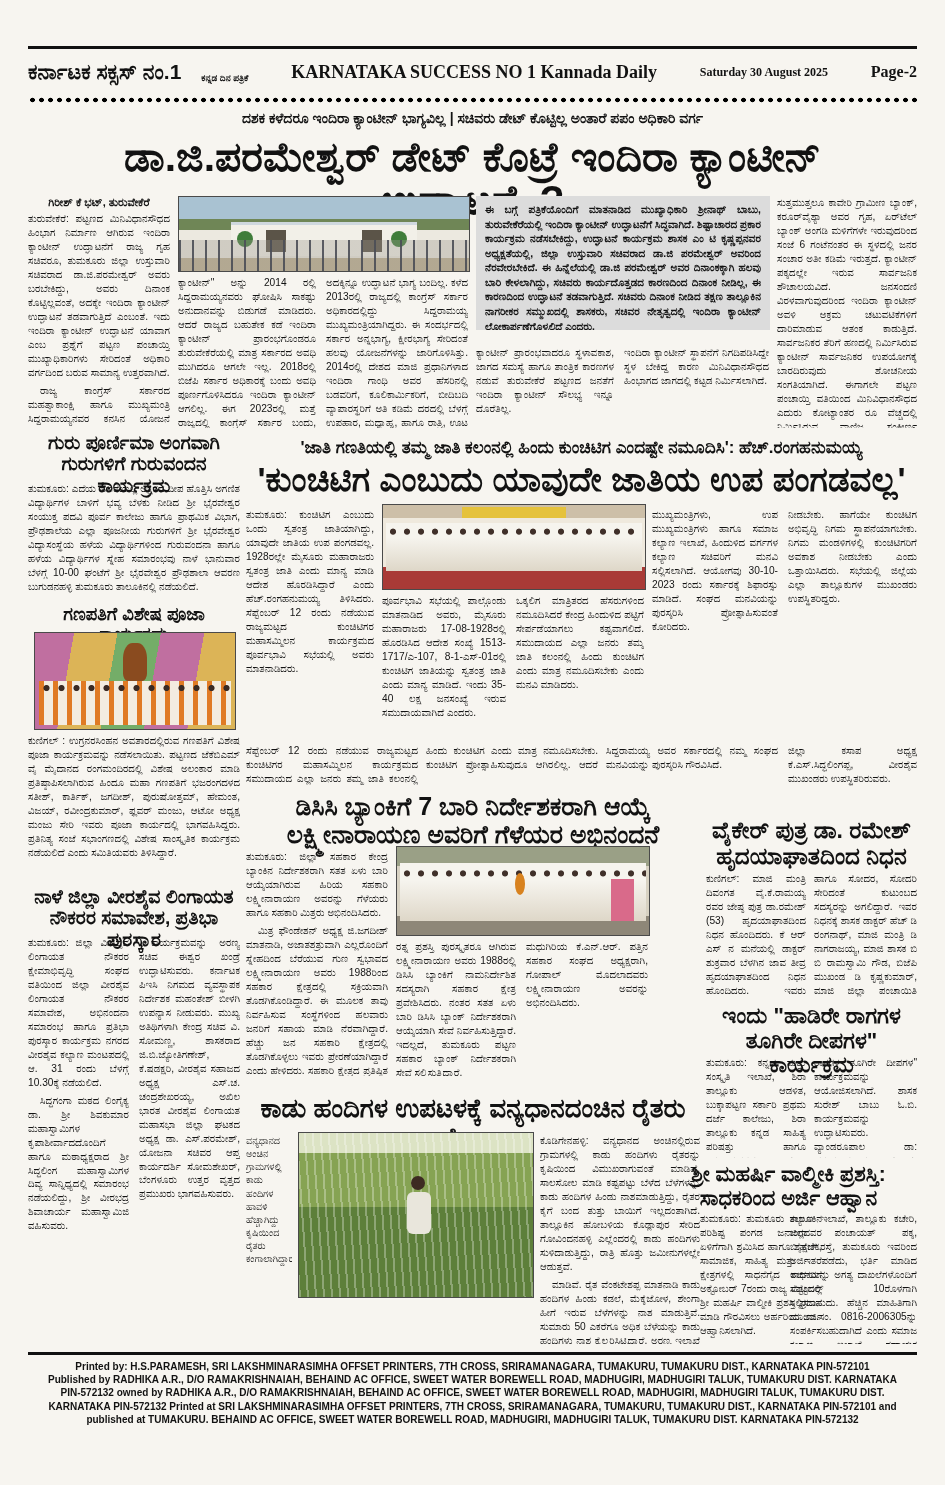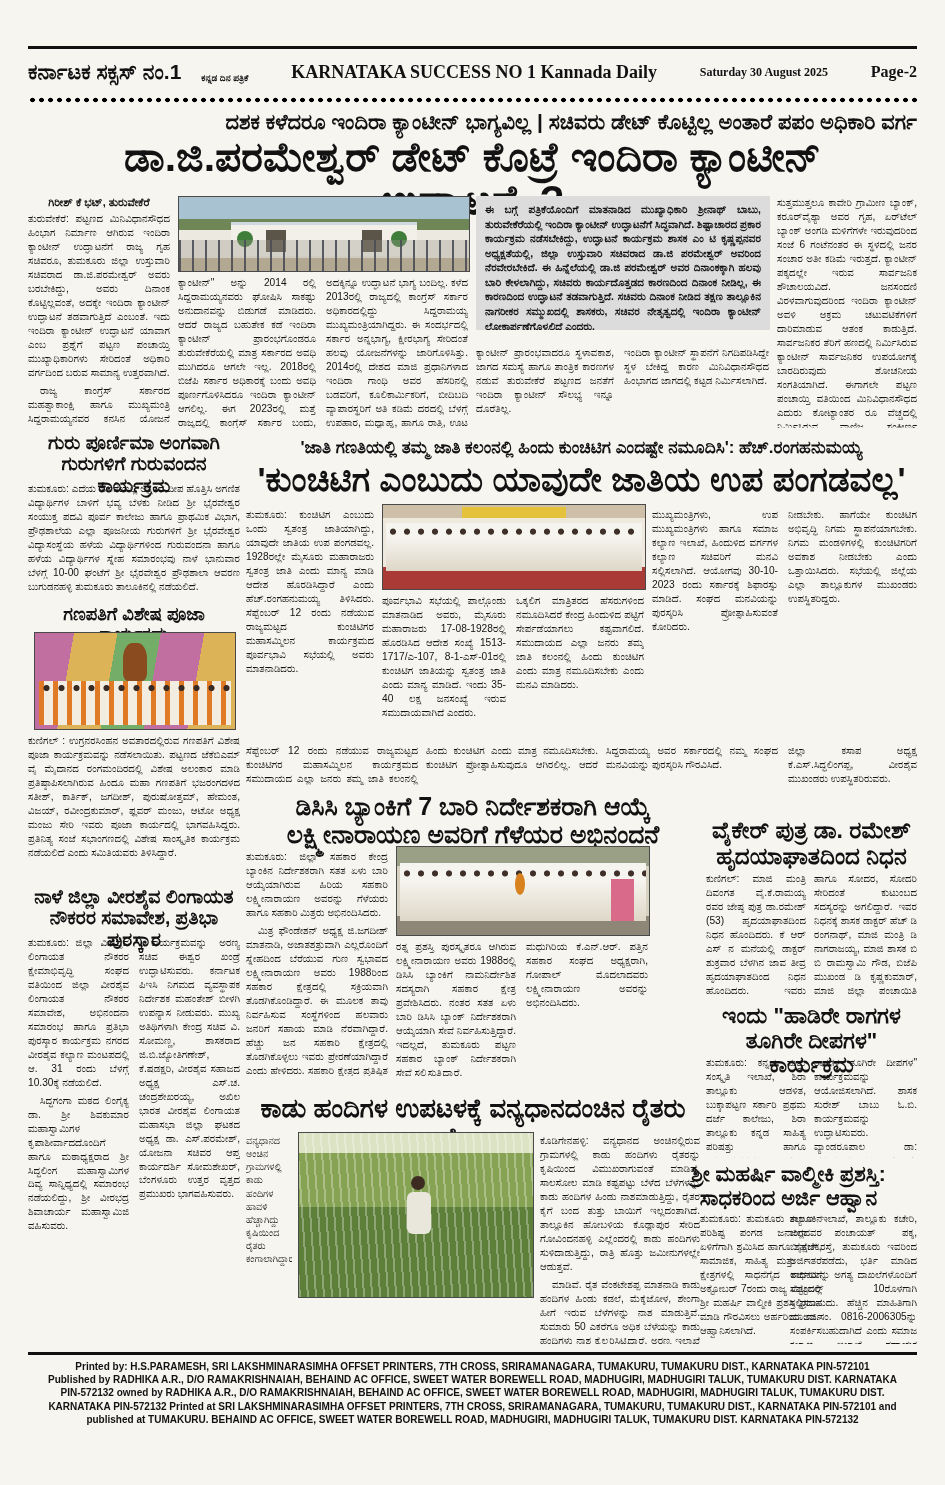--- a/index.html
+++ b/index.html
@@ -53,21 +53,21 @@
     <div style="display:flex;align-items:flex-end;">
       <span class="logo-main">ಕರ್ನಾಟಕ ಸಕ್ಸಸ್ ನಂ.1</span>
       <span class="logo-sub">ಕನ್ನಡ ದಿನ ಪತ್ರಿಕೆ</span>
     </div>
     <div class="mast-title">KARNATAKA SUCCESS NO 1 Kannada Daily</div>
     <div class="mast-date">Saturday 30 August 2025</div>
     <div class="mast-page">Page-2</div>
   </div>
   <div class="abs dotted" style="left:28px;top:96px;width:889px;height:8px;"></div>
 
-  <div class="abs kicker" style="left:28px;top:110px;width:889px;font-size:21px;text-align:right;">ದಶಕ ಕಳೆದರೂ ಇಂದಿರಾ ಕ್ಯಾಂಟೀನ್ ಭಾಗ್ಯವಿಲ್ಲ | ಸಚಿವರು ಡೇಟ್ ಕೊಟ್ಟಿಲ್ಲ ಅಂತಾರೆ ಪಪಂ ಅಧಿಕಾರಿ ವರ್ಗ</div>
+  <div class="abs kicker" style="left:28px;top:110px;width:889px;font-size:14px;">ದಶಕ ಕಳೆದರೂ ಇಂದಿರಾ ಕ್ಯಾಂಟೀನ್ ಭಾಗ್ಯವಿಲ್ಲ | ಸಚಿವರು ಡೇಟ್ ಕೊಟ್ಟಿಲ್ಲ ಅಂತಾರೆ ಪಪಂ ಅಧಿಕಾರಿ ವರ್ಗ</div>
   <div class="abs headline" style="left:28px;top:136px;width:889px;font-size:41px;">ಡಾ.ಜಿ.ಪರಮೇಶ್ವರ್ ಡೇಟ್ ಕೊಟ್ರೆ ಇಂದಿರಾ ಕ್ಯಾಂಟೀನ್ ಉದ್ಘಾಟನೆ..?</div>
 
   <div class="abs byline" style="left:28px;top:196px;width:142px;">ಗಿರೀಶ್ ಕೆ ಭಟ್, ತುರುವೇಕೆರೆ</div>
   <div class="abs col" style="left:28px;top:212px;width:142px;height:216px;">
     <p class="nofirst">ತುರುವೇಕೆರೆ: ಪಟ್ಟಣದ ಮಿನಿವಿಧಾನಸೌಧದ ಹಿಂಭಾಗ ನಿರ್ಮಾಣ ಆಗಿರುವ ಇಂದಿರಾ ಕ್ಯಾಂಟೀನ್ ಉದ್ಘಾಟನೆಗೆ ರಾಜ್ಯ ಗೃಹ ಸಚಿವರೂ, ತುಮಕೂರು ಜಿಲ್ಲಾ ಉಸ್ತುವಾರಿ ಸಚಿವರಾದ ಡಾ.ಜಿ.ಪರಮೇಶ್ವರ್ ಅವರು ಬರಬೇಕಿದ್ದು, ಅವರು ದಿನಾಂಕ ಕೊಟ್ಟಿಲ್ಲವಂತೆ, ಅದಕ್ಕೇ ಇಂದಿರಾ ಕ್ಯಾಂಟೀನ್ ಉದ್ಘಾಟನೆ ತಡವಾಗುತ್ತಿದೆ ಎಂಬಂತೆ. ಇದು ಇಂದಿರಾ ಕ್ಯಾಂಟೀನ್ ಉದ್ಘಾಟನೆ ಯಾವಾಗ ಎಂಬ ಪ್ರಶ್ನೆಗೆ ಪಟ್ಟಣ ಪಂಚಾಯ್ತಿ ಮುಖ್ಯಾಧಿಕಾರಿಗಳು ಸೇರಿದಂತೆ ಅಧಿಕಾರಿ ವರ್ಗದಿಂದ ಬರುವ ಸಾಮಾನ್ಯ ಉತ್ತರವಾಗಿದೆ.</p>
     <p>ರಾಜ್ಯ ಕಾಂಗ್ರೆಸ್ ಸರ್ಕಾರದ ಮಹತ್ವಾಕಾಂಕ್ಷಿ ಹಾಗೂ ಮುಖ್ಯಮಂತ್ರಿ ಸಿದ್ದರಾಮಯ್ಯನವರ ಕನಸಿನ ಯೋಜನೆ ಇಂದಿರಾ ಕ್ಯಾಂಟೀನ್. ಬಡವರು, ಕೂಲಿಕಾರ್ಮಿಕರು ಹಸಿವಿನಿಂದ ಬಳಲಬಾರದೆನ್ನುವ ಉದ್ದೇಶವನ್ನಿಟ್ಟುಕೊಂಡು ಅತಿ ಕಡಿಮೆ ದರದಲ್ಲಿ ತಿಂಡಿ, ಊಟ ಕೊಡುವ ಯೋಜನೆಯನ್ನು ಮಾಜಿ ಪ್ರಧಾನಿಗಳಾದ ಇಂದಿರಾ ಗಾಂಧಿ ಅವರ ಹೆಸರಿನಲ್ಲಿ "ಇಂದಿರಾ</p>
   </div>
 
   <div class="abs photo" style="left:178px;top:196px;width:290px;height:74px;">
     <div class="ph-layer" style="inset:0;background:linear-gradient(#a9c2d2 0 30%,#6f8656 30% 44%,#ece9e0 44% 82%,#bfb295 82% 100%);"></div>

